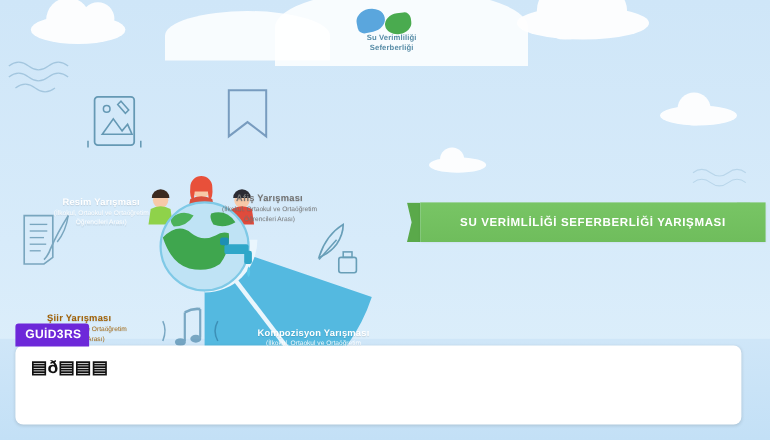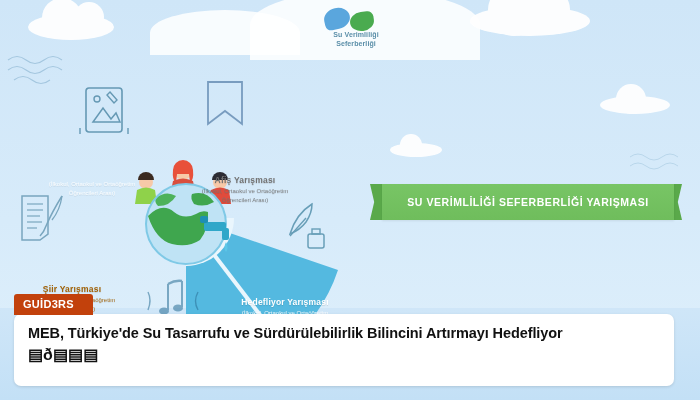--- a/index.html
+++ b/index.html
@@ -72,21 +72,21 @@
   .seg-title { font-size:8.5px; font-weight:bold; letter-spacing:.2px; white-space:nowrap;}
   .seg-sub   { font-size:6px; line-height:9px; margin-top:2px; opacity:.92;}
 
   .seg-label.resim      { left:22px;  top:126px; width:140px; }
   .seg-label.afis       { left:180px; top:123px; width:130px; color:#737373;}
   .seg-label.siir       { left:2px;   top:232px; width:140px; color:#a16207;}
   .seg-label.kompo      { left:210px; top:245px; width:150px; }
 
   
   #banner {
-    position:absolute; left:382px; top:184px; width:292px; height:36px;
+    position:absolute; left:382px; top:184px; width:314px; height:36px;
     background:linear-gradient(180deg,#78c565 0%, #6fbd5c 100%);
     display:flex; align-items:center; justify-content:center;
     box-shadow:0 1px 2px rgba(0,0,0,.08);
   }
   #banner .txt {
     color:#ffffff; font-size:10.5px; font-weight:bold; letter-spacing:.55px;
     white-space:nowrap;
   }
   .banner-flap {
     position:absolute; top:184px; width:12px; height:36px;
@@ -106,23 +106,23 @@
     font-size:14.5px; font-weight:bold; color:#111111;
     letter-spacing:-.1px; white-space:nowrap; line-height:20px;
   }
   #caption .glyphs {
     font-size:16px; font-weight:bold; color:#111111; line-height:22px;
     letter-spacing:0px; margin-top:1px;
   }
 
   #badge {
     position:absolute; left:14px; top:294px;
-    background:#c2410c; color:#ffffff;
+    background:#6d28d9; color:#ffffff;
     font-size:11px; font-weight:bold; letter-spacing:.3px;
-    padding:4px 19px 5px 9px; border-radius:3px 3px 0 0;
+    padding:4px 7px 5px 9px; border-radius:3px 3px 0 0;
     z-index:5;
   }
 
   
   #logo { position:absolute; left:300px; top:6px; width:112px; height:48px;
           text-align:center; }
   #logo .marks { position:relative; height:24px; }
   #logo .lt {
     position:absolute; left:24px; top:2px; width:26px; height:21px;
     background:#5aa6dd; border-radius:50% 50% 50% 6px;
@@ -278,36 +278,37 @@
           <rect x="0" y="-6" width="22" height="9" rx="2" fill="#2fa7c9"></rect>
           <rect x="18" y="0" width="7" height="12" rx="2" fill="#2fa7c9"></rect>
           <rect x="-4" y="-12" width="8" height="7" rx="2" fill="#1d8fb3"></rect>
           <path d="M22 14 q3 6 0 10 q-3 -4 0 -10 Z" fill="#5cc7e8"></path>
         </g>
       </g>
     </svg>
 
     
     <div class="seg-label resim">
+      <div class="seg-title">Resim Yarışması</div>
       <div class="seg-sub">
         <div>(İlkokul, Ortaokul ve Ortaöğretim</div>
         <div>Öğrencileri Arası)</div>
       </div>
     </div>
 
     <div class="seg-label afis">
       <div class="seg-title">Afiş Yarışması</div>
       <div class="seg-sub">
         <div>(İlkokul, Ortaokul ve Ortaöğretim</div>
         <div>Öğrencileri Arası)</div>
       </div>
     </div>
 
     <div class="seg-label kompo">
-      <div class="seg-title">Hedefliyor Yarışması</div>
+      <div class="seg-title">Kompozisyon Yarışması</div>
       <div class="seg-sub">
         <div>(İlkokul, Ortaokul ve Ortaöğretim</div>
         <div>Öğrencileri Arası)</div>
       </div>
     </div>
 
     <div class="seg-label siir">
       <div class="seg-title">Şiir Yarışması</div>
       <div class="seg-sub">
         <div>(İlkokul, Ortaokul ve Ortaöğretim</div>
@@ -318,17 +319,16 @@
 
   <div class="banner-flap flap-l"></div>
   <div class="banner-flap flap-r"></div>
   <div id="banner">
     <span class="txt">SU VERİMLİLİĞİ SEFERBERLİĞİ YARIŞMASI</span>
   </div>
 
   <div id="badge">GUİD3RS</div>
 
   <div id="caption">
-    <div class="headline">MEB, Türkiye'de Su Tasarrufu ve Sürdürülebilirlik Bilincini Artırmayı Hedefliyor</div>
     <div class="glyphs">▤ð▤▤▤</div>
   </div>
 
 </div>
 
 </body></html>

